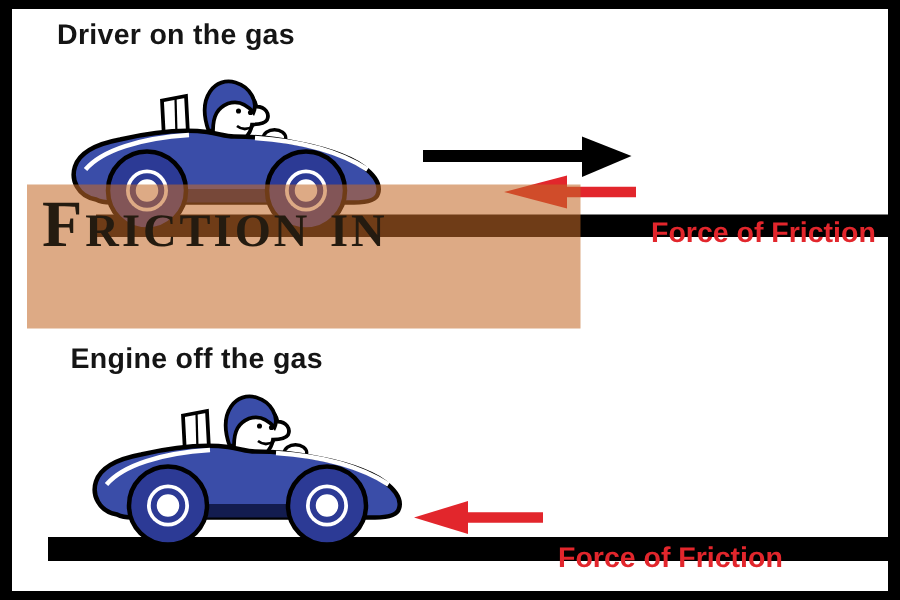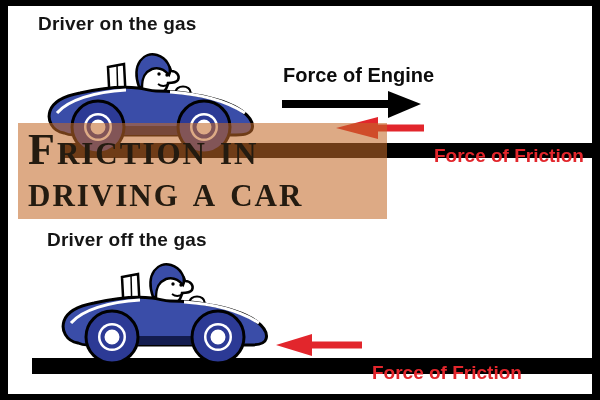--- a/index.html
+++ b/index.html
@@ -102,48 +102,46 @@
 
   <div class="road road-top"></div>
   <div class="road road-bottom"></div>
 
   <div class="caption cap-top">Driver on the gas</div>
 
   <svg class="arrow-svg engine-arrow" style="left:282px;top:90px" width="140" height="30" viewBox="0 0 140 30">
     <rect class="fill" x="0" y="10" width="108" height="8"></rect>
     <polygon class="fill" points="106,1 139,14 106,28"></polygon>
   </svg>
-  <div class="engine-label">Force of Engine</div>
 
   <svg class="arrow-svg friction-arrow" style="left:336px;top:115px" width="90" height="26" viewBox="0 0 90 26">
     <polygon class="fill" points="0,13 42,2 42,24"></polygon>
     <rect class="fill" x="40" y="9.5" width="48" height="7"></rect>
   </svg>
   <div class="friction-label friction-label-top">Force of Friction</div>
 
   <svg class="car car-top" width="210" height="105">
       <use href="#car"></use>
     </svg>
 
-  <div class="caption cap-bottom">Driver off the gas</div>
+  <div class="caption cap-bottom">Engine off the gas</div>
 
   <svg class="arrow-svg friction-arrow" style="left:276px;top:332px" width="88" height="26" viewBox="0 0 88 26">
     <polygon class="fill" points="0,13 36,2 36,24"></polygon>
     <rect class="fill" x="34" y="9.5" width="52" height="7"></rect>
   </svg>
   <div class="friction-label friction-label-bottom">Force of Friction</div>
 
   <svg class="car car-bottom" width="210" height="105">
       <use href="#car"></use>
     </svg>
 
   <div class="overlay"></div>
   <div class="title">
     <div>Friction in</div>
-    <div>driving a car</div>
   </div>
 
   <div class="b-top"></div>
   <div class="b-bottom"></div>
   <div class="b-left"></div>
   <div class="b-right"></div>
 
 </div>
 
 </body></html>

